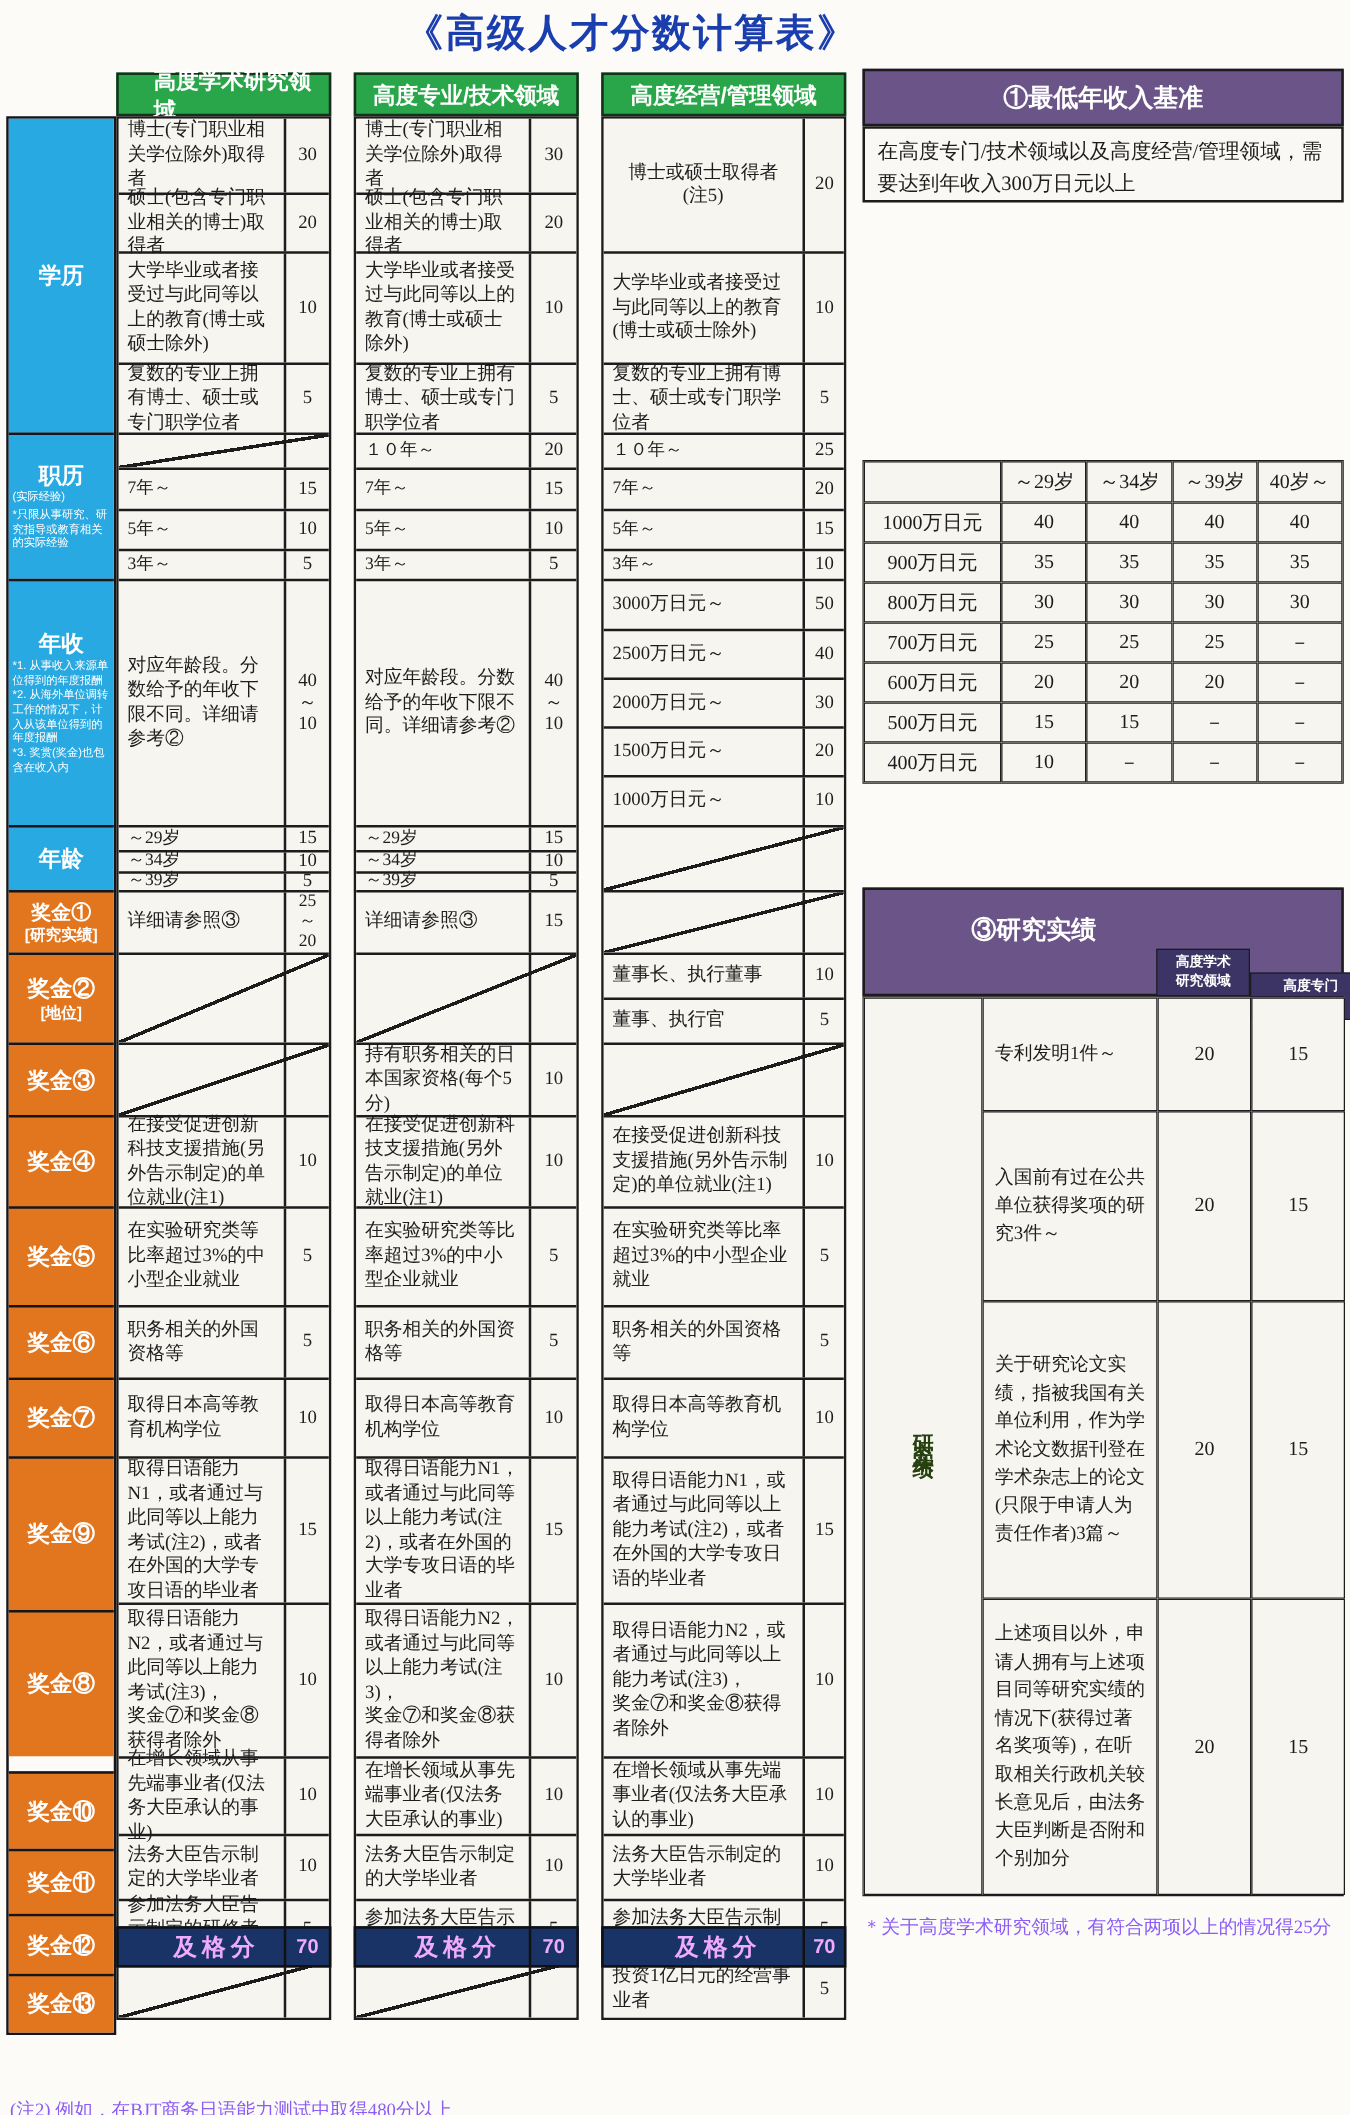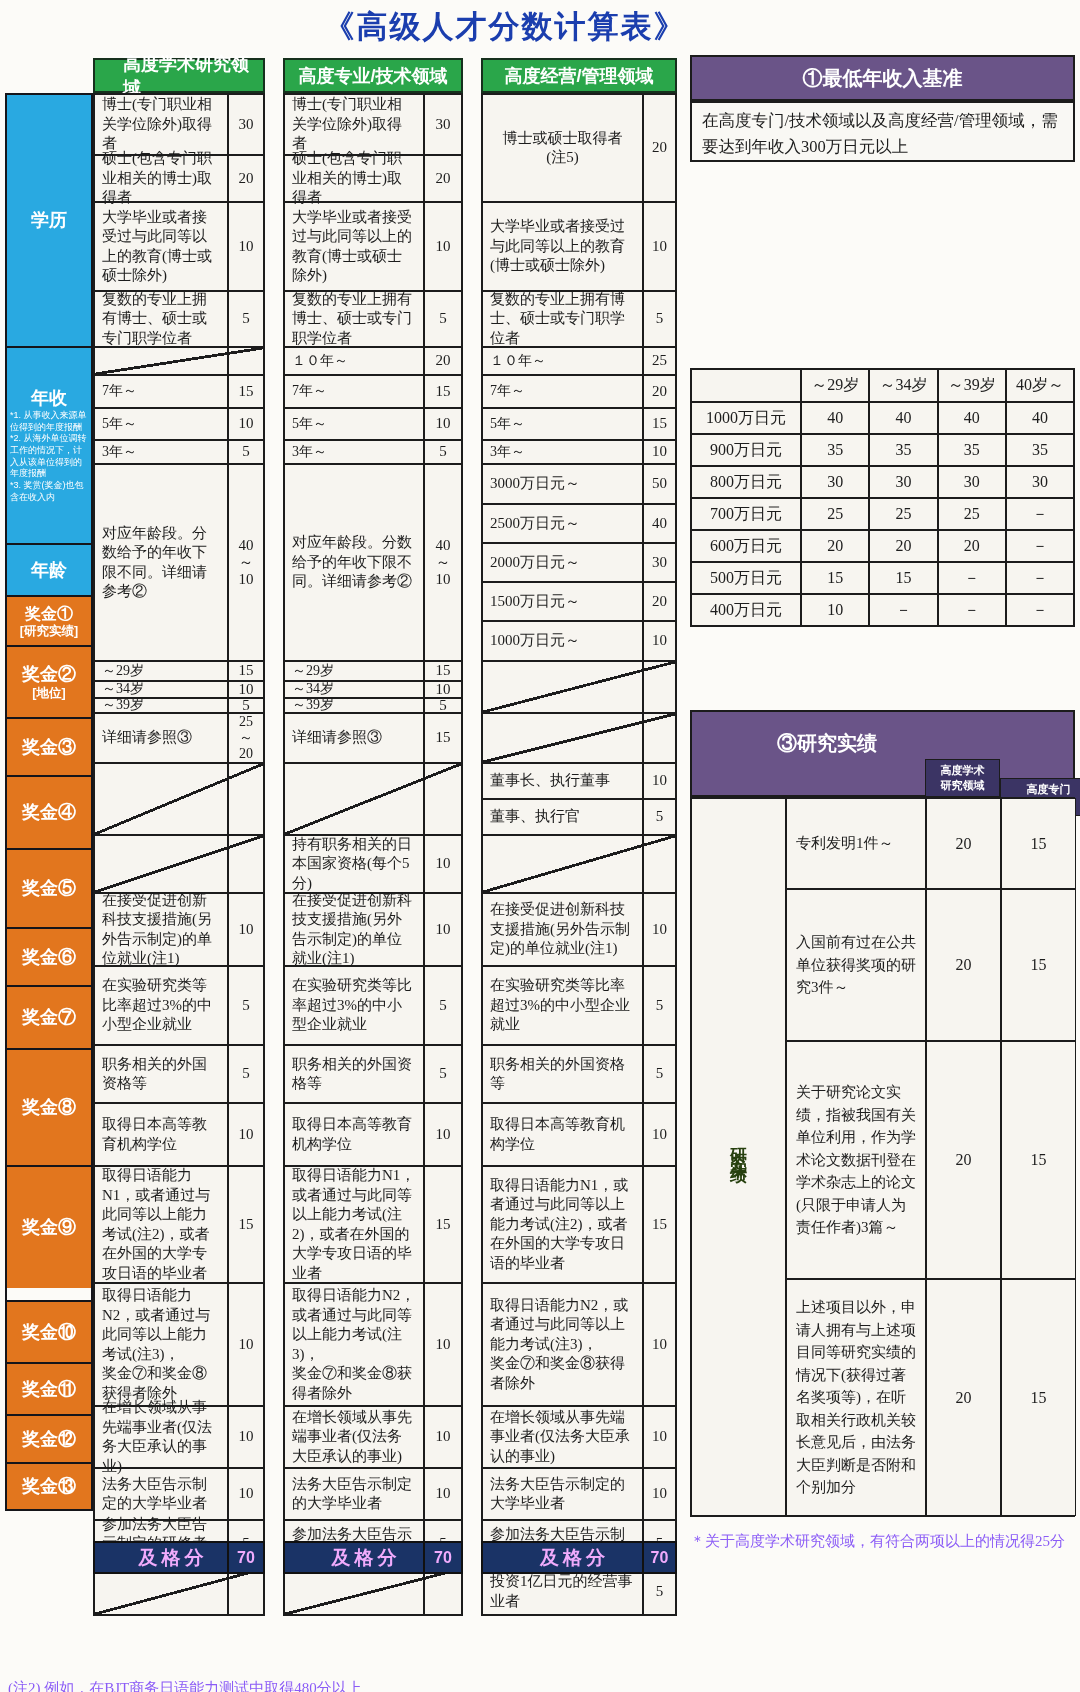--- a/index.html
+++ b/index.html
@@ -79,20 +79,25 @@
   <div class="title">《高级人才分数计算表》</div>
 
   <div class="ghead" style="left:93px;width:172px;padding-left:28px;">高度学术研究领域</div>
   <div class="ghead" style="left:283px;width:180px;">高度专业/技术领域</div>
   <div class="ghead" style="left:481px;width:196px;">高度经营/管理领域</div>
 
   <div class="sbar">
     <div class="sb blue first" style="height:251px;">
         <div class="big">学历</div>
       </div>
+    <div class="sb blue" style="height:117px;">
+      <div class="big">职历</div>
+      <div class="note">(实际经验)</div>
+      <div class="note">*只限从事研究、研究指导或教育相关的实际经验</div>
+    </div>
     <div class="sb blue" style="height:197px;">
       <div class="big">年收</div>
       <div class="note">*1. 从事收入来源单位得到的年度报酬
 *2. 从海外单位调转工作的情况下，计入从该单位得到的年度报酬
 *3. 奖赏(奖金)也包含在收入内</div>
     </div>
     <div class="sb blue" style="height:52px;">
         <div class="big">年龄</div>
       </div>
     <div class="sb orange" style="height:50px;">
@@ -111,25 +116,25 @@
       </div>
     <div class="sb orange" style="height:79px;">
         <div class="big">奖金⑤</div>
       </div>
     <div class="sb orange" style="height:58px;">
         <div class="big">奖金⑥</div>
       </div>
     <div class="sb orange" style="height:63px;">
         <div class="big">奖金⑦</div>
       </div>
+    <div class="sb orange" style="height:123px;">
+        <div class="big">奖金⑨</div>
+      </div>
     <div class="sb orange" style="height:117px;">
         <div class="big">奖金⑧</div>
-      </div>
-    <div class="sb orange" style="height:123px;">
-        <div class="big">奖金⑨</div>
       </div>
     <div class="sb orange" style="height:62px;margin-top:12px;">
         <div class="big">奖金⑩</div>
       </div>
     <div class="sb orange" style="height:52px;">
         <div class="big">奖金⑪</div>
       </div>
     <div class="sb orange" style="height:48px;">
         <div class="big">奖金⑫</div>
       </div>

